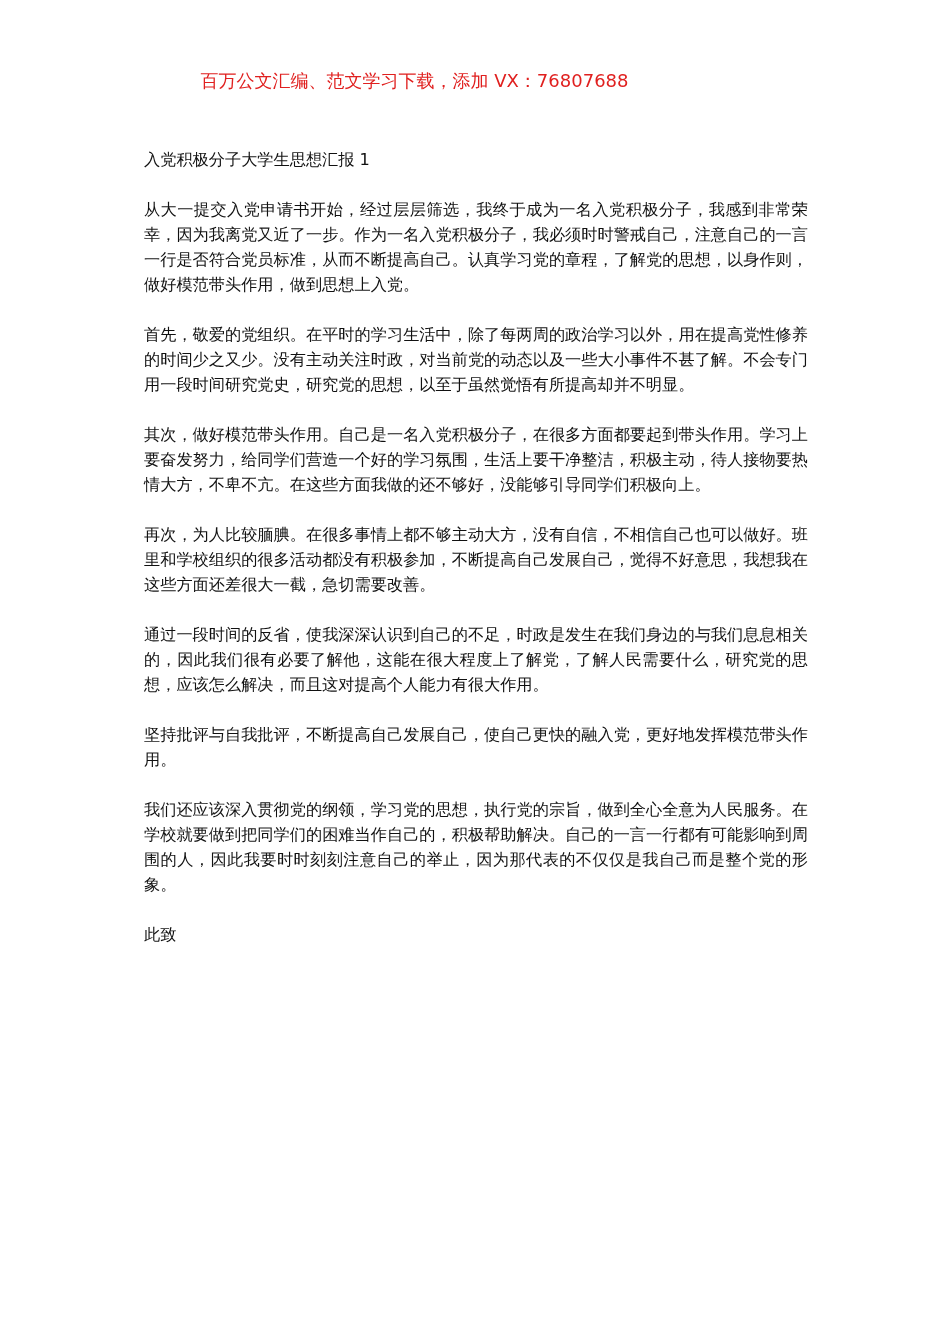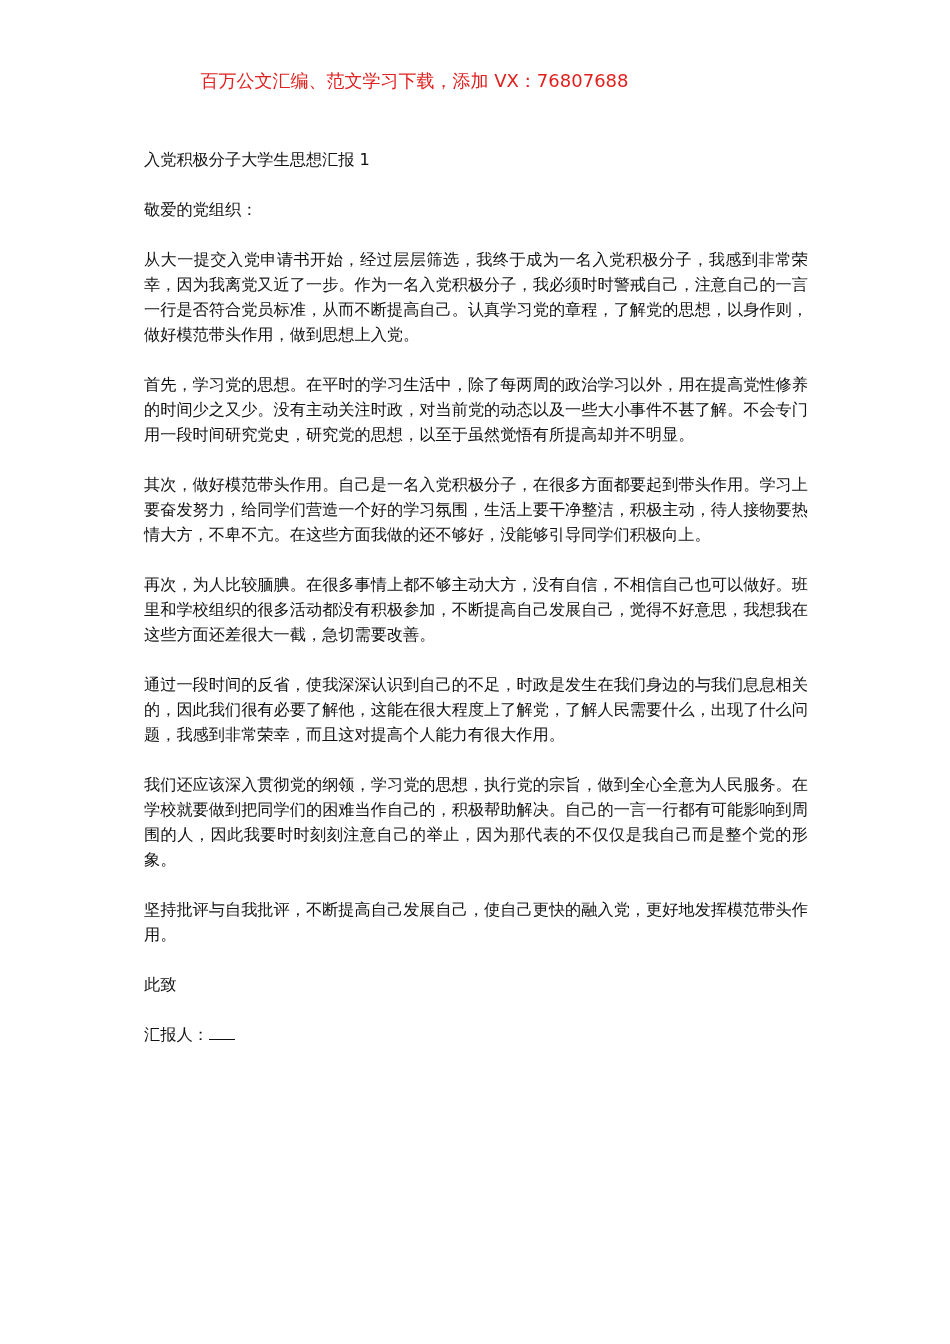--- a/index.html
+++ b/index.html
@@ -56,24 +56,22 @@
     }
   </style>
 </head>
 <body>
 
 <div class="page">
   <div class="watermark">百万公文汇编、范文学习下载，添加 VX：76807688</div>
 
   <div class="content">
     <p>入党积极分子大学生思想汇报 1</p>
-    <p>敬爱的党组织：</p>
     <p>从大一提交入党申请书开始，经过层层筛选，我终于成为一名入党积极分子，我感到非常荣幸，因为我离党又近了一步。作为一名入党积极分子，我必须时时警戒自己，注意自己的一言一行是否符合党员标准，从而不断提高自己。认真学习党的章程，了解党的思想，以身作则，做好模范带头作用，做到思想上入党。</p>
-    <p>首先，学习党的思想。在平时的学习生活中，除了每两周的政治学习以外，用在提高党性修养的时间少之又少。没有主动关注时政，对当前党的动态以及一些大小事件不甚了解。不会专门用一段时间研究党史，研究党的思想，以至于虽然觉悟有所提高却并不明显。</p>
+    <p>首先，敬爱的党组织。在平时的学习生活中，除了每两周的政治学习以外，用在提高党性修养的时间少之又少。没有主动关注时政，对当前党的动态以及一些大小事件不甚了解。不会专门用一段时间研究党史，研究党的思想，以至于虽然觉悟有所提高却并不明显。</p>
     <p>其次，做好模范带头作用。自己是一名入党积极分子，在很多方面都要起到带头作用。学习上要奋发努力，给同学们营造一个好的学习氛围，生活上要干净整洁，积极主动，待人接物要热情大方，不卑不亢。在这些方面我做的还不够好，没能够引导同学们积极向上。</p>
     <p>再次，为人比较腼腆。在很多事情上都不够主动大方，没有自信，不相信自己也可以做好。班里和学校组织的很多活动都没有积极参加，不断提高自己发展自己，觉得不好意思，我想我在这些方面还差很大一截，急切需要改善。</p>
-    <p>通过一段时间的反省，使我深深认识到自己的不足，时政是发生在我们身边的与我们息息相关的，因此我们很有必要了解他，这能在很大程度上了解党，了解人民需要什么，出现了什么问题，我感到非常荣幸，而且这对提高个人能力有很大作用。</p>
+    <p>通过一段时间的反省，使我深深认识到自己的不足，时政是发生在我们身边的与我们息息相关的，因此我们很有必要了解他，这能在很大程度上了解党，了解人民需要什么，研究党的思想，应该怎么解决，而且这对提高个人能力有很大作用。</p>
+    <p>坚持批评与自我批评，不断提高自己发展自己，使自己更快的融入党，更好地发挥模范带头作用。</p>
     <p>我们还应该深入贯彻党的纲领，学习党的思想，执行党的宗旨，做到全心全意为人民服务。在学校就要做到把同学们的困难当作自己的，积极帮助解决。自己的一言一行都有可能影响到周围的人，因此我要时时刻刻注意自己的举止，因为那代表的不仅仅是我自己而是整个党的形象。</p>
-    <p>坚持批评与自我批评，不断提高自己发展自己，使自己更快的融入党，更好地发挥模范带头作用。</p>
     <p>此致</p>
-    <p><span>汇报人：</span><span class="blank"></span></p>
   </div>
 </div>
 
 </body></html>

